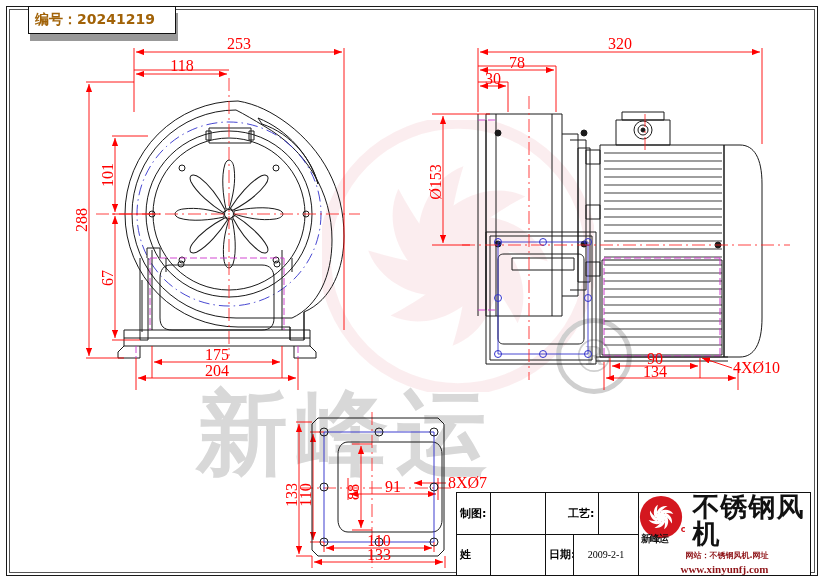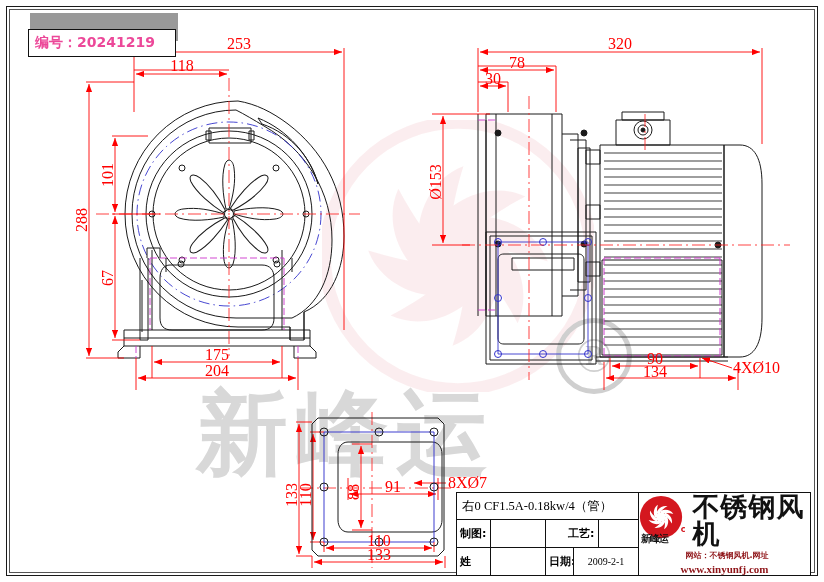--- a/index.html
+++ b/index.html
@@ -55,29 +55,29 @@
     font-size: 48px;
     font-family: "Liberation Serif", serif;
     text-align: center;
     line-height: 66px;
     pointer-events: none;
   }
 
   
   .idbox {
     position: absolute;
-    left: 28px; top: 29px;
+    left: 28px; top: 6px;
     width: 148px; height: 28px;
     border: 1px solid #111;
     background: #fff;
     display: flex; align-items: center;
     padding-left: 6px;
     font-family: "DejaVu Sans", sans-serif;
     font-size: 14px; font-weight: bold;
-    color: #ec4899;
+    color: #a16207;
     z-index: 40;
   }
   .idbox-shadow {
     position: absolute;
     left: 30px; top: 13px;
     width: 148px; height: 28px;
     background: #999;
     z-index: 39;
   }
 
@@ -504,21 +504,20 @@
   </svg>
 
   <div class="sheet-border"></div>
   <div class="sheet-border-inner"></div>
 
   <div class="idbox-shadow"></div>
   <div class="idbox">编号：20241219</div>
 
   <div class="titleblock">
     <div class="tb-left">
-      <div class="tb-model">右0 CF1.5A-0.18kw/4（管）</div>
       <div class="tb-grid">
         <div class="tb-row">
           <div class="tb-cell c-lab">制图:</div>
           <div class="tb-cell c-blank"></div>
           <div class="tb-cell c-lab2">工艺:</div>
           <div class="tb-cell c-blank2"></div>
         </div>
         <div class="tb-row">
           <div class="tb-cell c-lab">姓</div>
           <div class="tb-cell c-blank"></div>

